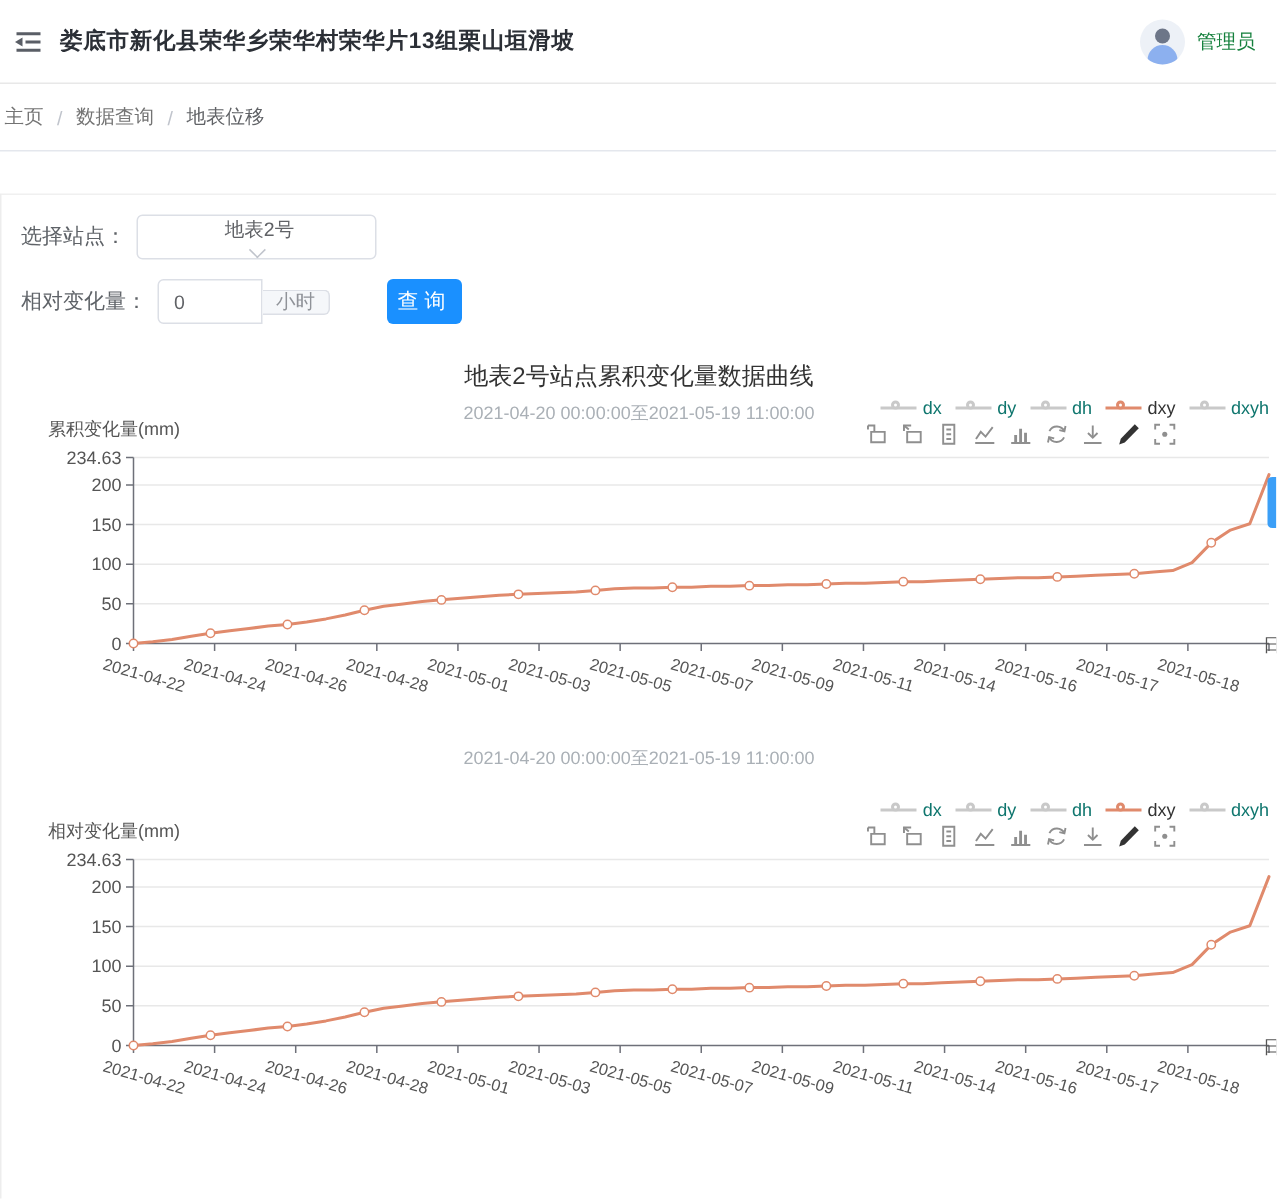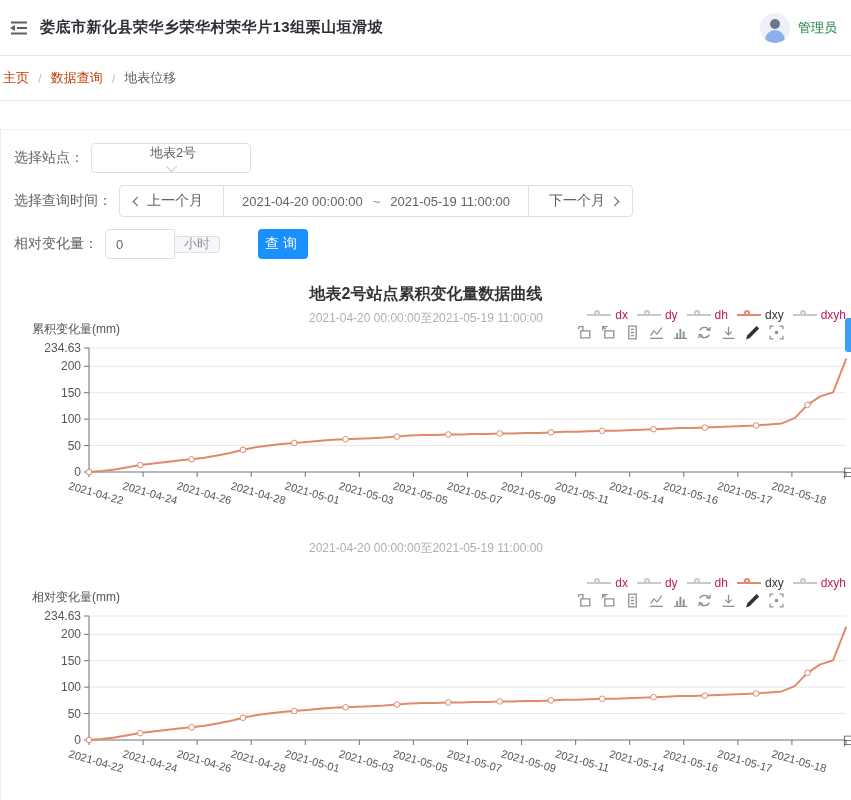--- a/index.html
+++ b/index.html
@@ -12,21 +12,21 @@
   .hamburger { width:22px; height:22px; cursor:pointer; display:inline-flex; align-items:center; justify-content:center; }
   .app-title { margin-left:10px; font-size:15px; font-weight:bold; color:#2b2f36; letter-spacing:0.5px; }
   .header-right { margin-left:auto; display:flex; align-items:center; }
   .avatar { width:30px; height:30px; border-radius:50%; background:#edf1f7; position:relative; overflow:hidden; }
   .avatar .head { position:absolute; left:10px; top:6px; width:10px; height:10px; border-radius:50%; background:#6d7688; }
   .avatar .body { position:absolute; left:5px; top:17px; width:20px; height:14px; border-radius:10px 10px 0 0; background:#8cb0ef; }
   .user-name { margin-left:8px; font-size:13px; color:#15803d; }
 
   
   .breadcrumb { height:45px; display:flex; align-items:center; padding-left:3px; font-size:13px; border-bottom:1px solid #e4e7ed; }
-  .crumb { color:#c2410c; cursor:pointer; }
+  .crumb { color:#737373; cursor:pointer; }
   .crumb.current { color:#606266; cursor:default; }
   .crumb-sep { color:#c0c4cc; margin:0 9px; }
 
   
   .content { margin-top:28px; border-top:1px solid #f0f0f0; border-left:1px solid #ededed; min-height:670px; }
   .form-area { padding:13px 0 0 13px; }
   .form-row { display:flex; align-items:center; height:30px; margin-bottom:13px; font-size:14px; color:#5f6368; }
   .form-label { white-space:nowrap; }
 
   .select-box { margin-left:7px; width:160px; height:30px; border:1px solid #dcdfe6; border-radius:4px;
@@ -48,29 +48,29 @@
   .interval-input { margin-left:7px; width:70px; height:30px; border:1px solid #dcdfe6; border-radius:4px 0 0 4px;
     padding:0 10px; font-size:13px; color:#606266; outline:none; font-family:inherit; }
   .interval-addon { height:17px; display:flex; align-items:center; padding:0 9px; border:1px solid #dcdfe6; border-left:none;
     border-radius:0 4px 4px 0; background:#f5f7fa; font-size:13px; color:#909399; }
   .query-btn { margin-left:38px; height:30px; padding:0 7px; background:#1a90ff; color:#fff; border:none; border-radius:4px;
     font-size:14px; cursor:pointer; letter-spacing:4px; font-family:inherit; }
 
   
   .chart-section { position:relative; height:252px; margin-top:4px; }
   .chart-section.second { height:262px; margin-top:16px; }
-  .chart-title { text-align:center; padding-top:12px; font-size:16px; font-weight:bold; color:#333; }
+  .chart-title { text-align:center; padding-top:12px; font-size:16px; font-weight:normal; color:#333; }
   .chart-subtitle { text-align:center; margin-top:5px; font-size:12px; color:#aab0b6; }
   .y-axis-name { position:absolute; left:31px; top:49px; font-size:12px; color:#555; }
 
   .legend { position:absolute; top:36px; right:5px; display:flex; align-items:center; }
   .lg-item { display:inline-flex; align-items:center; margin-left:9px; cursor:pointer; }
   .lg-line { position:relative; width:24px; height:2px; background:#c9c9c9; display:inline-block; }
   .lg-ring { position:absolute; left:7px; top:-4px; width:6px; height:6px; border:2px solid #c9c9c9; border-radius:50%; background:#fff; display:inline-block; }
-  .lg-text { margin-left:4px; font-size:12px; color:#be185d; }
+  .lg-text { margin-left:4px; font-size:12px; color:#0f766e; }
   .lg-item.on .lg-text { color:#333; }
 
   .toolbox { position:absolute; top:52px; right:66px; display:flex; align-items:center; }
   .tb-icon { margin-left:7px; cursor:pointer; display:inline-flex; }
 
   svg.plot { position:absolute; left:0; top:64px; }
 
   .edge-tab { position:absolute; right:0; top:318px; width:6px; height:34px; background:#3b9ff7; border-radius:3px 0 0 3px; }
 </style>
 </head>
@@ -111,38 +111,20 @@
 
     <div class="form-area">
       <div class="form-row">
         <span class="form-label">选择站点：</span>
         <span class="select-box">
           <span class="sel-text">地表2号</span>
           <span class="chev down"></span>
         </span>
       </div>
 
-      <div class="form-row">
-        <span class="form-label">选择查询时间：</span>
-        <span class="time-group">
-          <span class="tg-seg tg-btn">
-            <span class="chev left"></span>
-            <span class="lbl">上一个月</span>
-          </span>
-          <span class="tg-seg tg-date">
-            <span>2021-04-20 00:00:00</span>
-            <span class="sep">~</span>
-            <span>2021-05-19 11:00:00</span>
-          </span>
-          <span class="tg-seg tg-btn">
-            <span class="lbl">下一个月</span>
-            <span class="chev right"></span>
-          </span>
-        </span>
-      </div>
 
       <div class="form-row">
         <span class="form-label">相对变化量：</span>
         <input class="interval-input" value="0" style="">
         <span class="interval-addon">小时</span>
         <button class="query-btn">查询</button>
       </div>
     </div>
 
     <div class="chart-section">

